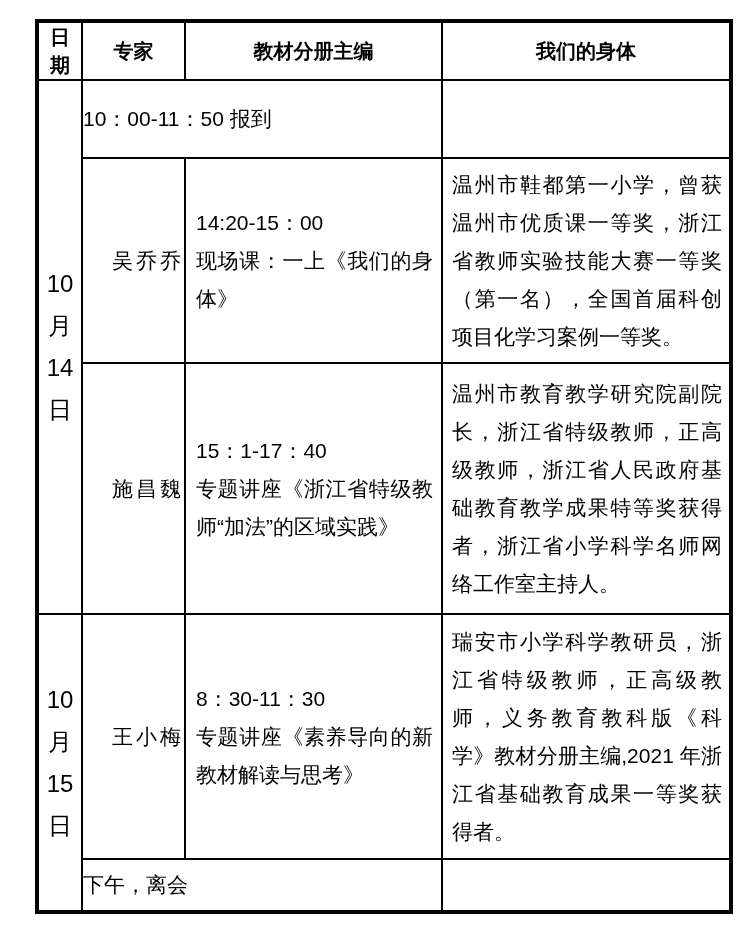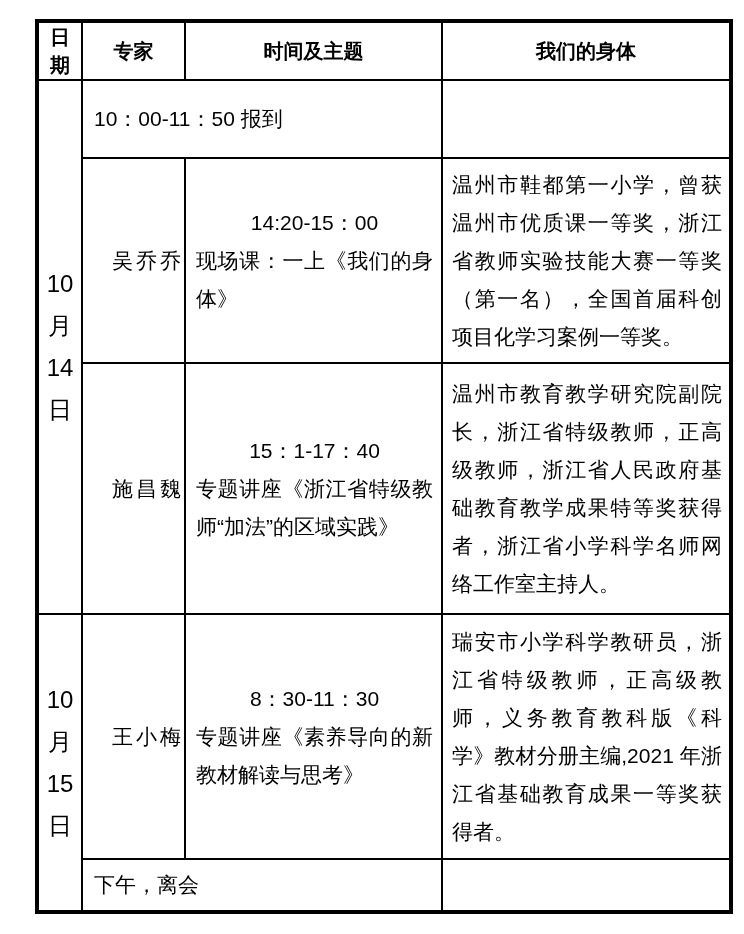--- a/index.html
+++ b/index.html
@@ -59,54 +59,53 @@
   }
   td.expert-cell {
     text-align: right;
     letter-spacing: 3px;
   }
   td.session-cell {
     padding: 0 8px 0 10px;
   }
   td.session-cell .time-line {
     line-height: 38px;
-    text-align: center;
+    text-align: left;
   }
   td.session-cell .topic-line {
     line-height: 38px;
     text-align: justify;
   }
   td.profile-cell {
     padding: 0 7px 0 9px;
     text-align: justify;
     line-height: 38px;
     margin-left: 11px;
   }
   td.merged-cell {
-    padding-left: 11px;
     text-align: left;
   }
 </style>
 </head>
 <body>
 
 <div class="page">
   <table class="schedule">
     <colgroup>
       <col class="c-date">
       <col class="c-expert">
       <col class="c-time">
       <col class="c-profile">
     </colgroup>
     <tbody>
       <tr class="rh">
         <th class="pre">日
 期</th>
         <th>专家</th>
-        <th>时间及主题</th>
+        <th>教材分册主编</th>
         <th>我们的身体</th>
       </tr>
 
       <tr class="r1">
         <td class="date-cell" rowspan="3">10
 月
 14
 日</td>
         <td class="merged-cell" colspan="2">10：00-11：50 报到</td>
         <td class="profile-cell"></td>

